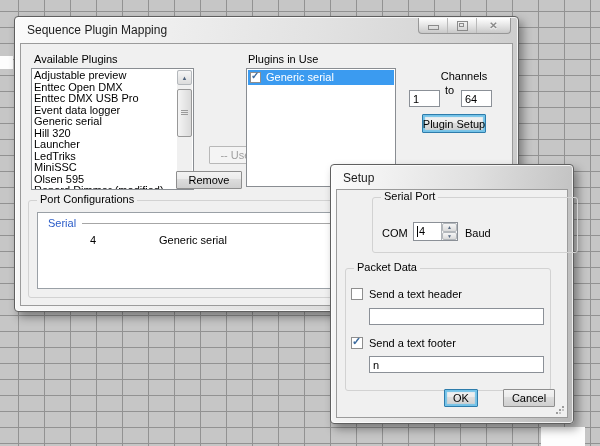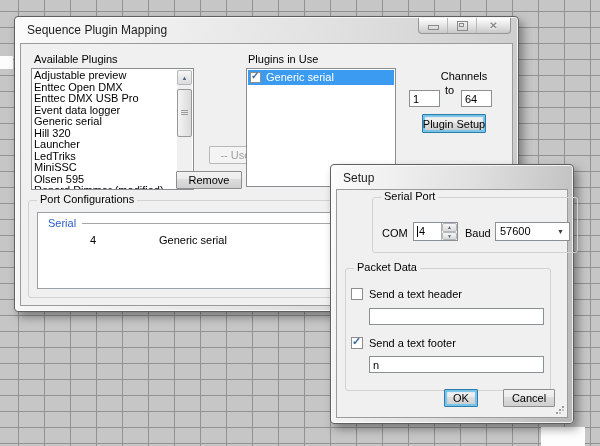--- a/index.html
+++ b/index.html
@@ -222,24 +222,20 @@
           <span class="spin-val">
               <span class="caret"></span>
               <span>4</span>
             </span>
           <div class="spin-col">
             <div class="spin-b up">▲</div>
             <div class="spin-b down">▼</div>
           </div>
         </div>
         <span class="lbl" style="left:92px; top:29px;">Baud</span>
-        <div class="combo" style="left:122px; top:24px; width:75px; height:19px;">
-          <span class="val">57600</span>
-          <span class="arrow">▼</span>
-        </div>
       </div>
 
       <div class="groupbox" style="left:8px; top:78px; width:206px; height:123px;">
         <span class="gb-label">Packet Data</span>
 
         <div class="cb" style="left:5px; top:19px;"></div>
         <span class="lbl" style="left:23px; top:19px;">Send a text header</span>
         <input class="tb" style="left: 23px; top: 39px; width: 175px; height: 17px;" value="">
 
         <div class="cb" style="left:5px; top:68px;">

